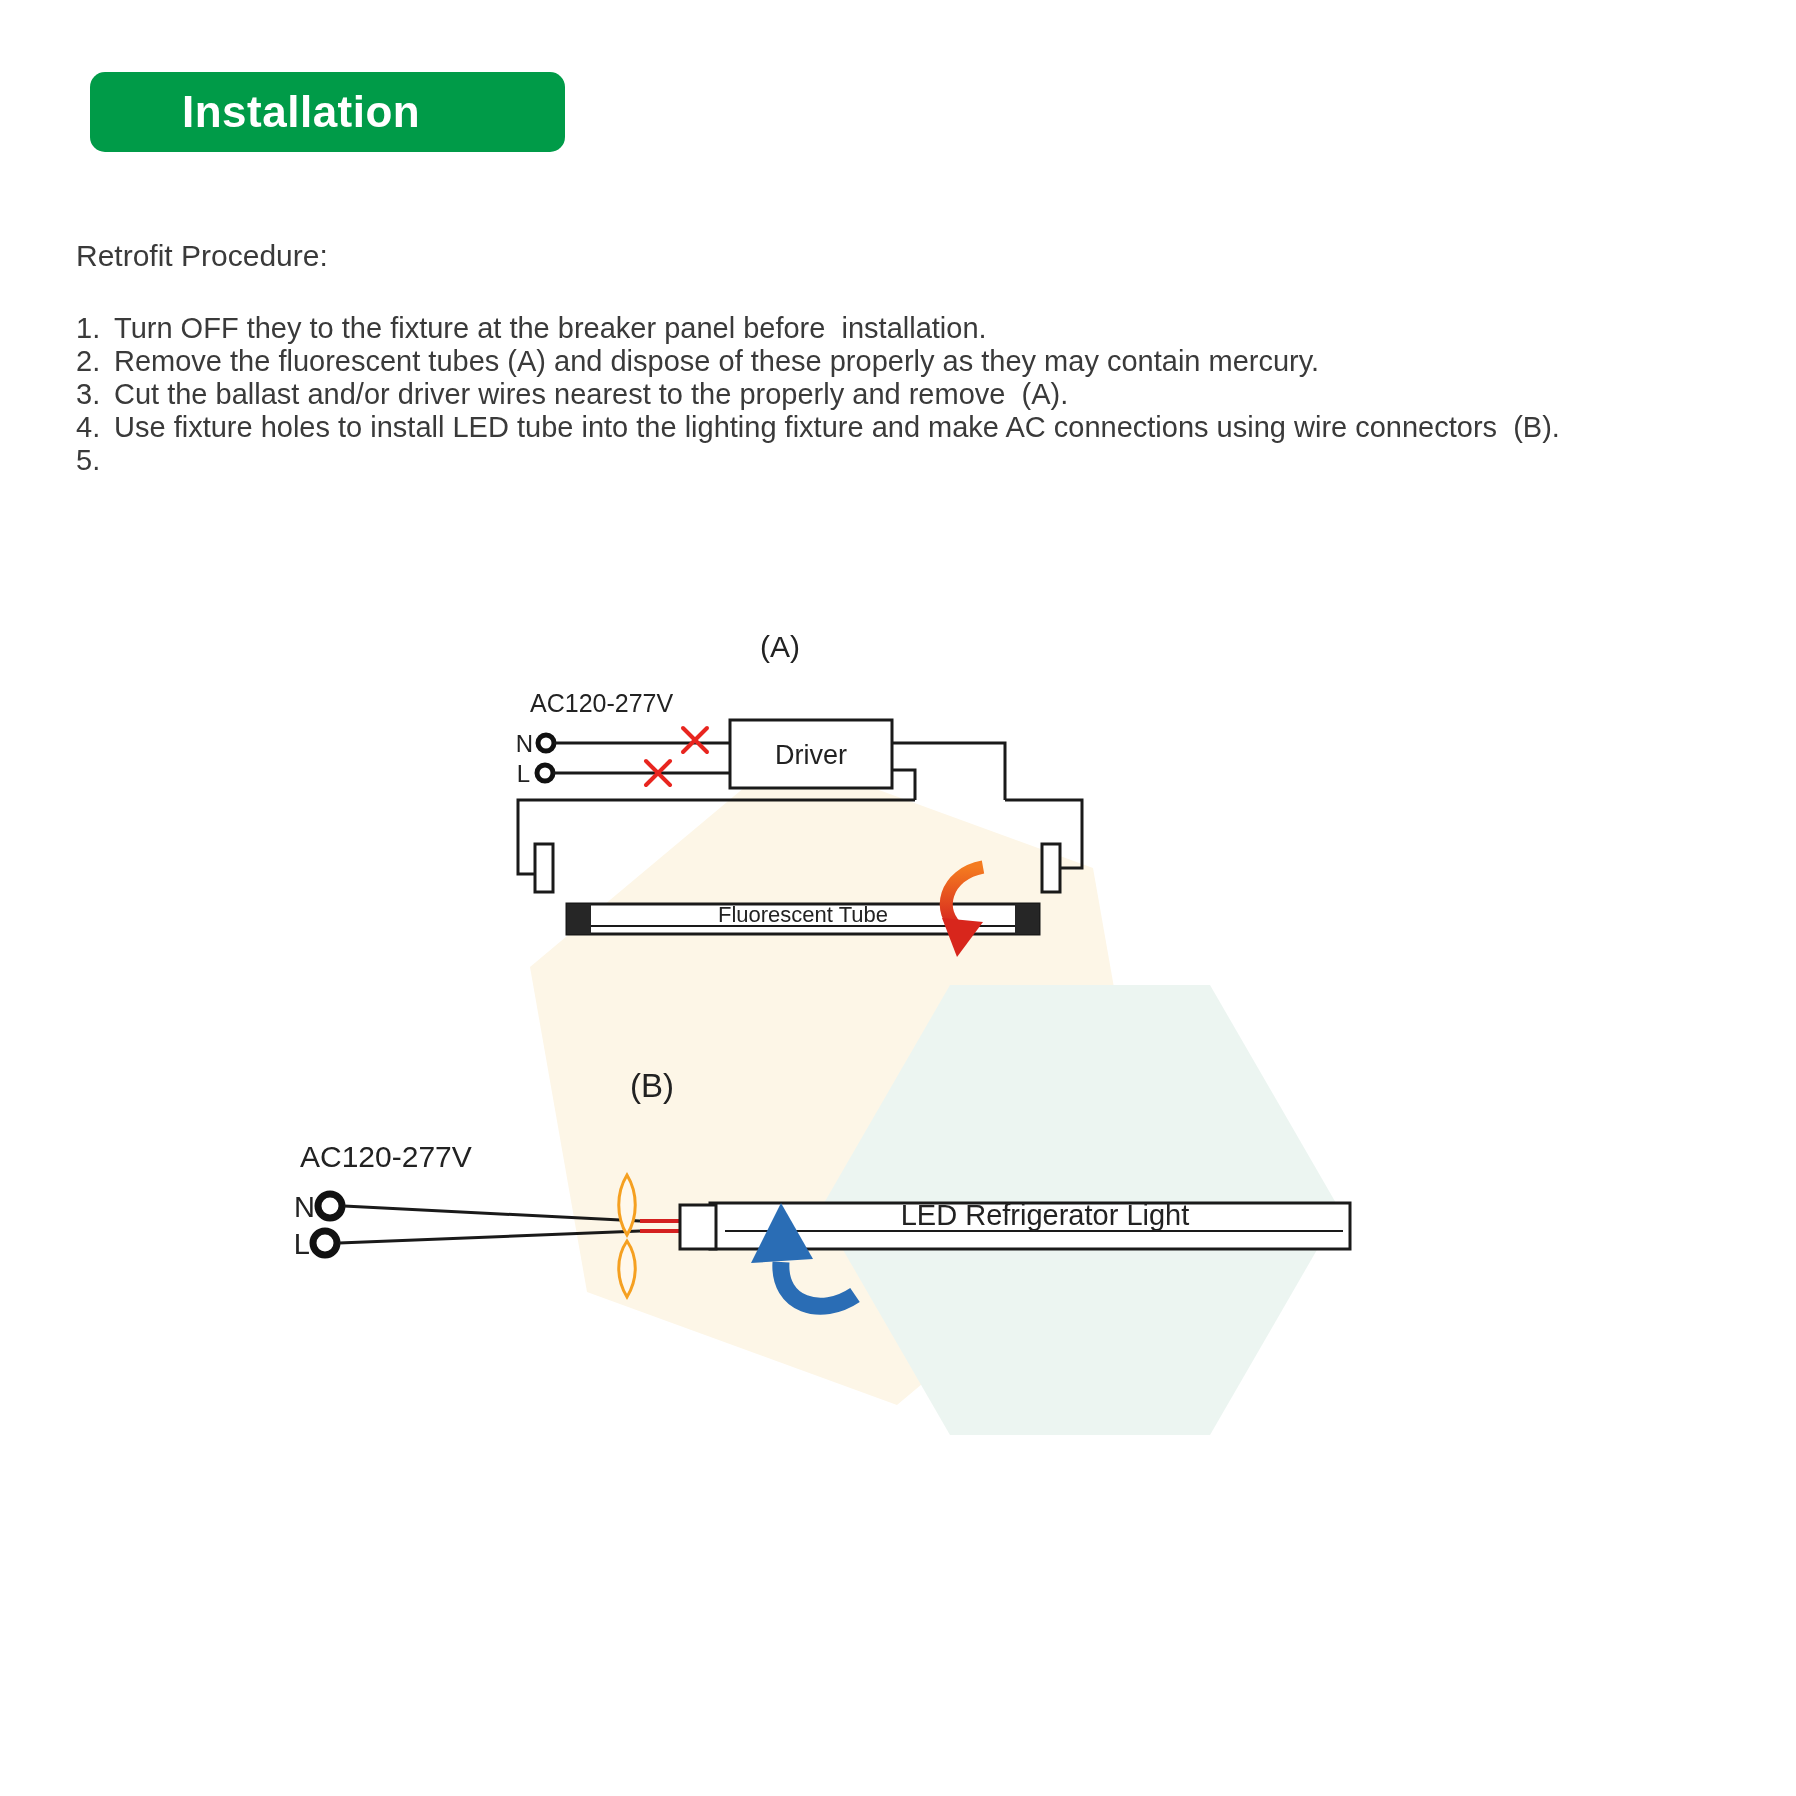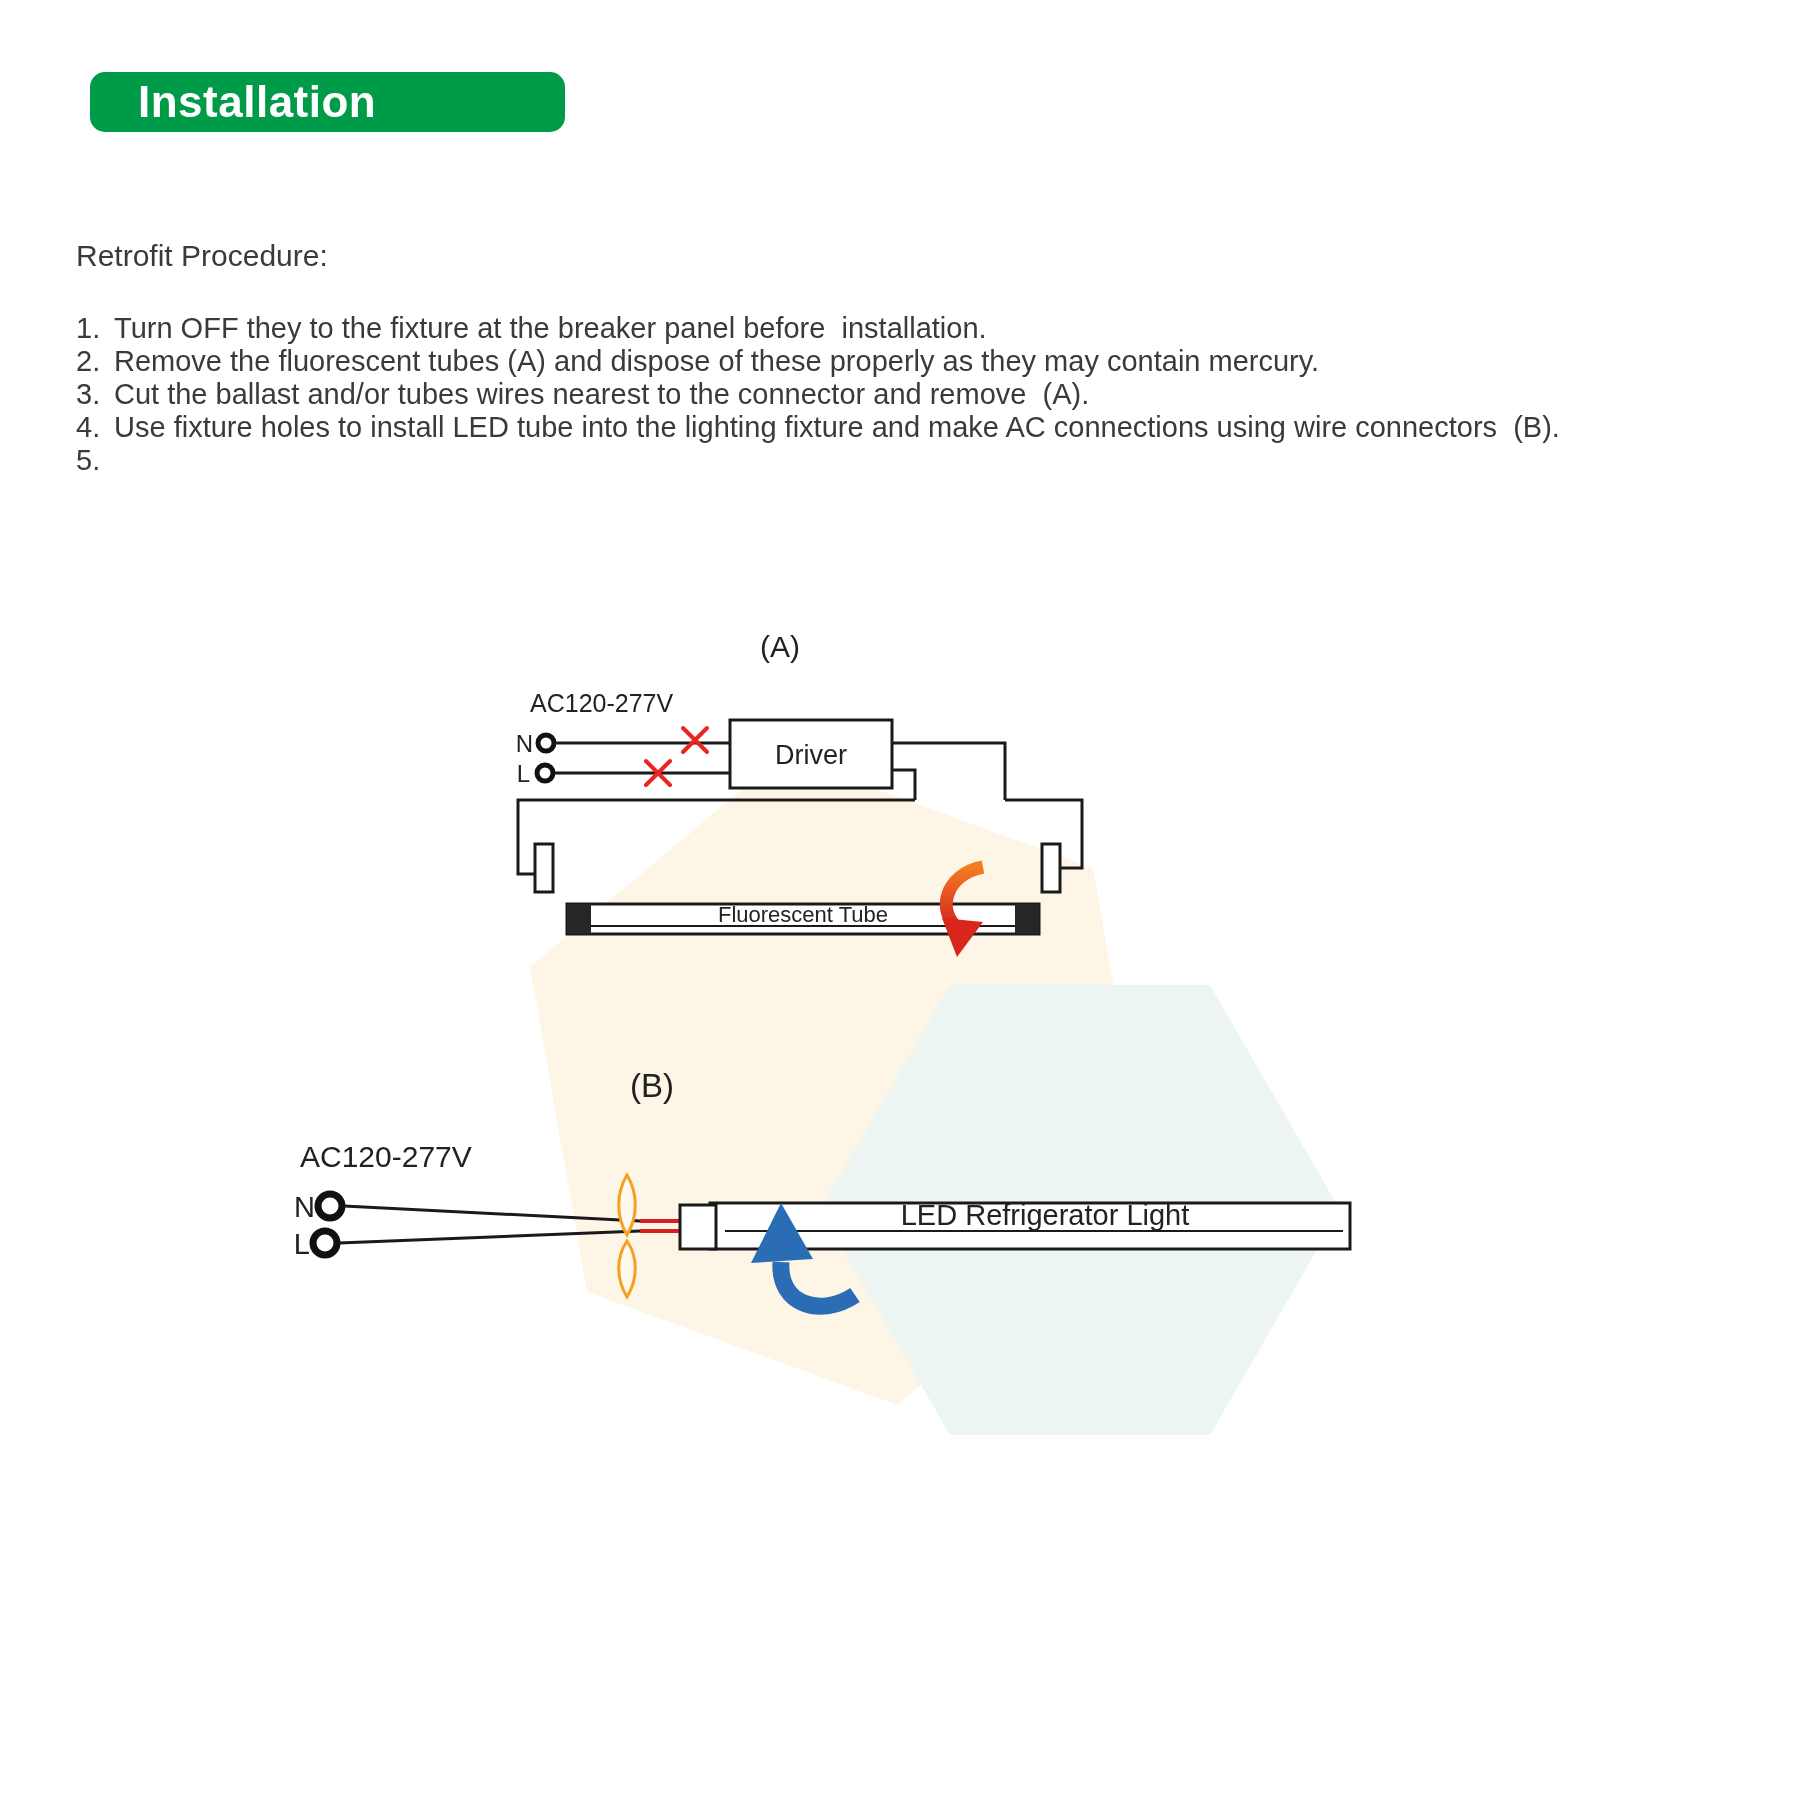--- a/index.html
+++ b/index.html
@@ -2,23 +2,23 @@
 <html><head>
 <meta charset="utf-8">
 <style>
   html,body { margin:0; padding:0; background:#fff; }
   .page {
     position:relative; width:1796px; height:1796px; background:#ffffff;
     font-family:"Liberation Sans", sans-serif; color:#3a3a3a; overflow:hidden;
   }
   .bg-svg { position:absolute; left:0; top:0; z-index:0; }
   .badge {
-    position:absolute; left:90px; top:72px; width:475px; height:60px;
+    position:absolute; left:90px; top:72px; width:475px; height:80px;
     background:#009B48; border-radius:15px; display:flex; align-items:center;
-    padding-left:48px; box-sizing:border-box; z-index:2;
+    padding-left:92px; box-sizing:border-box; z-index:2;
   }
   .badge span { color:#ffffff; font-size:44px; font-weight:bold; letter-spacing:0.5px; }
   .proc-title { position:absolute; left:76px; top:239px; font-size:30px; z-index:2; }
   .steps { position:absolute; left:76px; top:312px; width:1640px; z-index:2; }
   .step { display:flex; line-height:33px; font-size:29px; }
   .step .num { width:38px; flex:none; }
   .step .txt { white-space:pre-wrap; }
   .diagram { position:absolute; z-index:3; }
   .diagram-a { left:430px; top:612px; }
   .diagram-b { left:255px; top:1055px; }
@@ -62,21 +62,21 @@
     <div class="step">
       <span class="num">1.</span>
       <span class="txt">Turn OFF they to the fixture at the breaker panel before  installation.</span>
     </div>
     <div class="step">
       <span class="num">2.</span>
       <span class="txt">Remove the fluorescent tubes (A) and dispose of these properly as they may contain mercury.</span>
     </div>
     <div class="step">
       <span class="num">3.</span>
-      <span class="txt">Cut the ballast and/or tubes wires nearest to the connector and remove  (A).</span>
+      <span class="txt">Cut the ballast and/or driver wires nearest to the properly and remove  (A).</span>
     </div>
     <div class="step">
       <span class="num">4.</span>
       <span class="txt">Use fixture holes to install LED tube into the lighting fixture and make AC connections using wire connectors  (B).</span>
     </div>
     <div class="step">
       <span class="num">5.</span>
     </div>
   </div>
 

